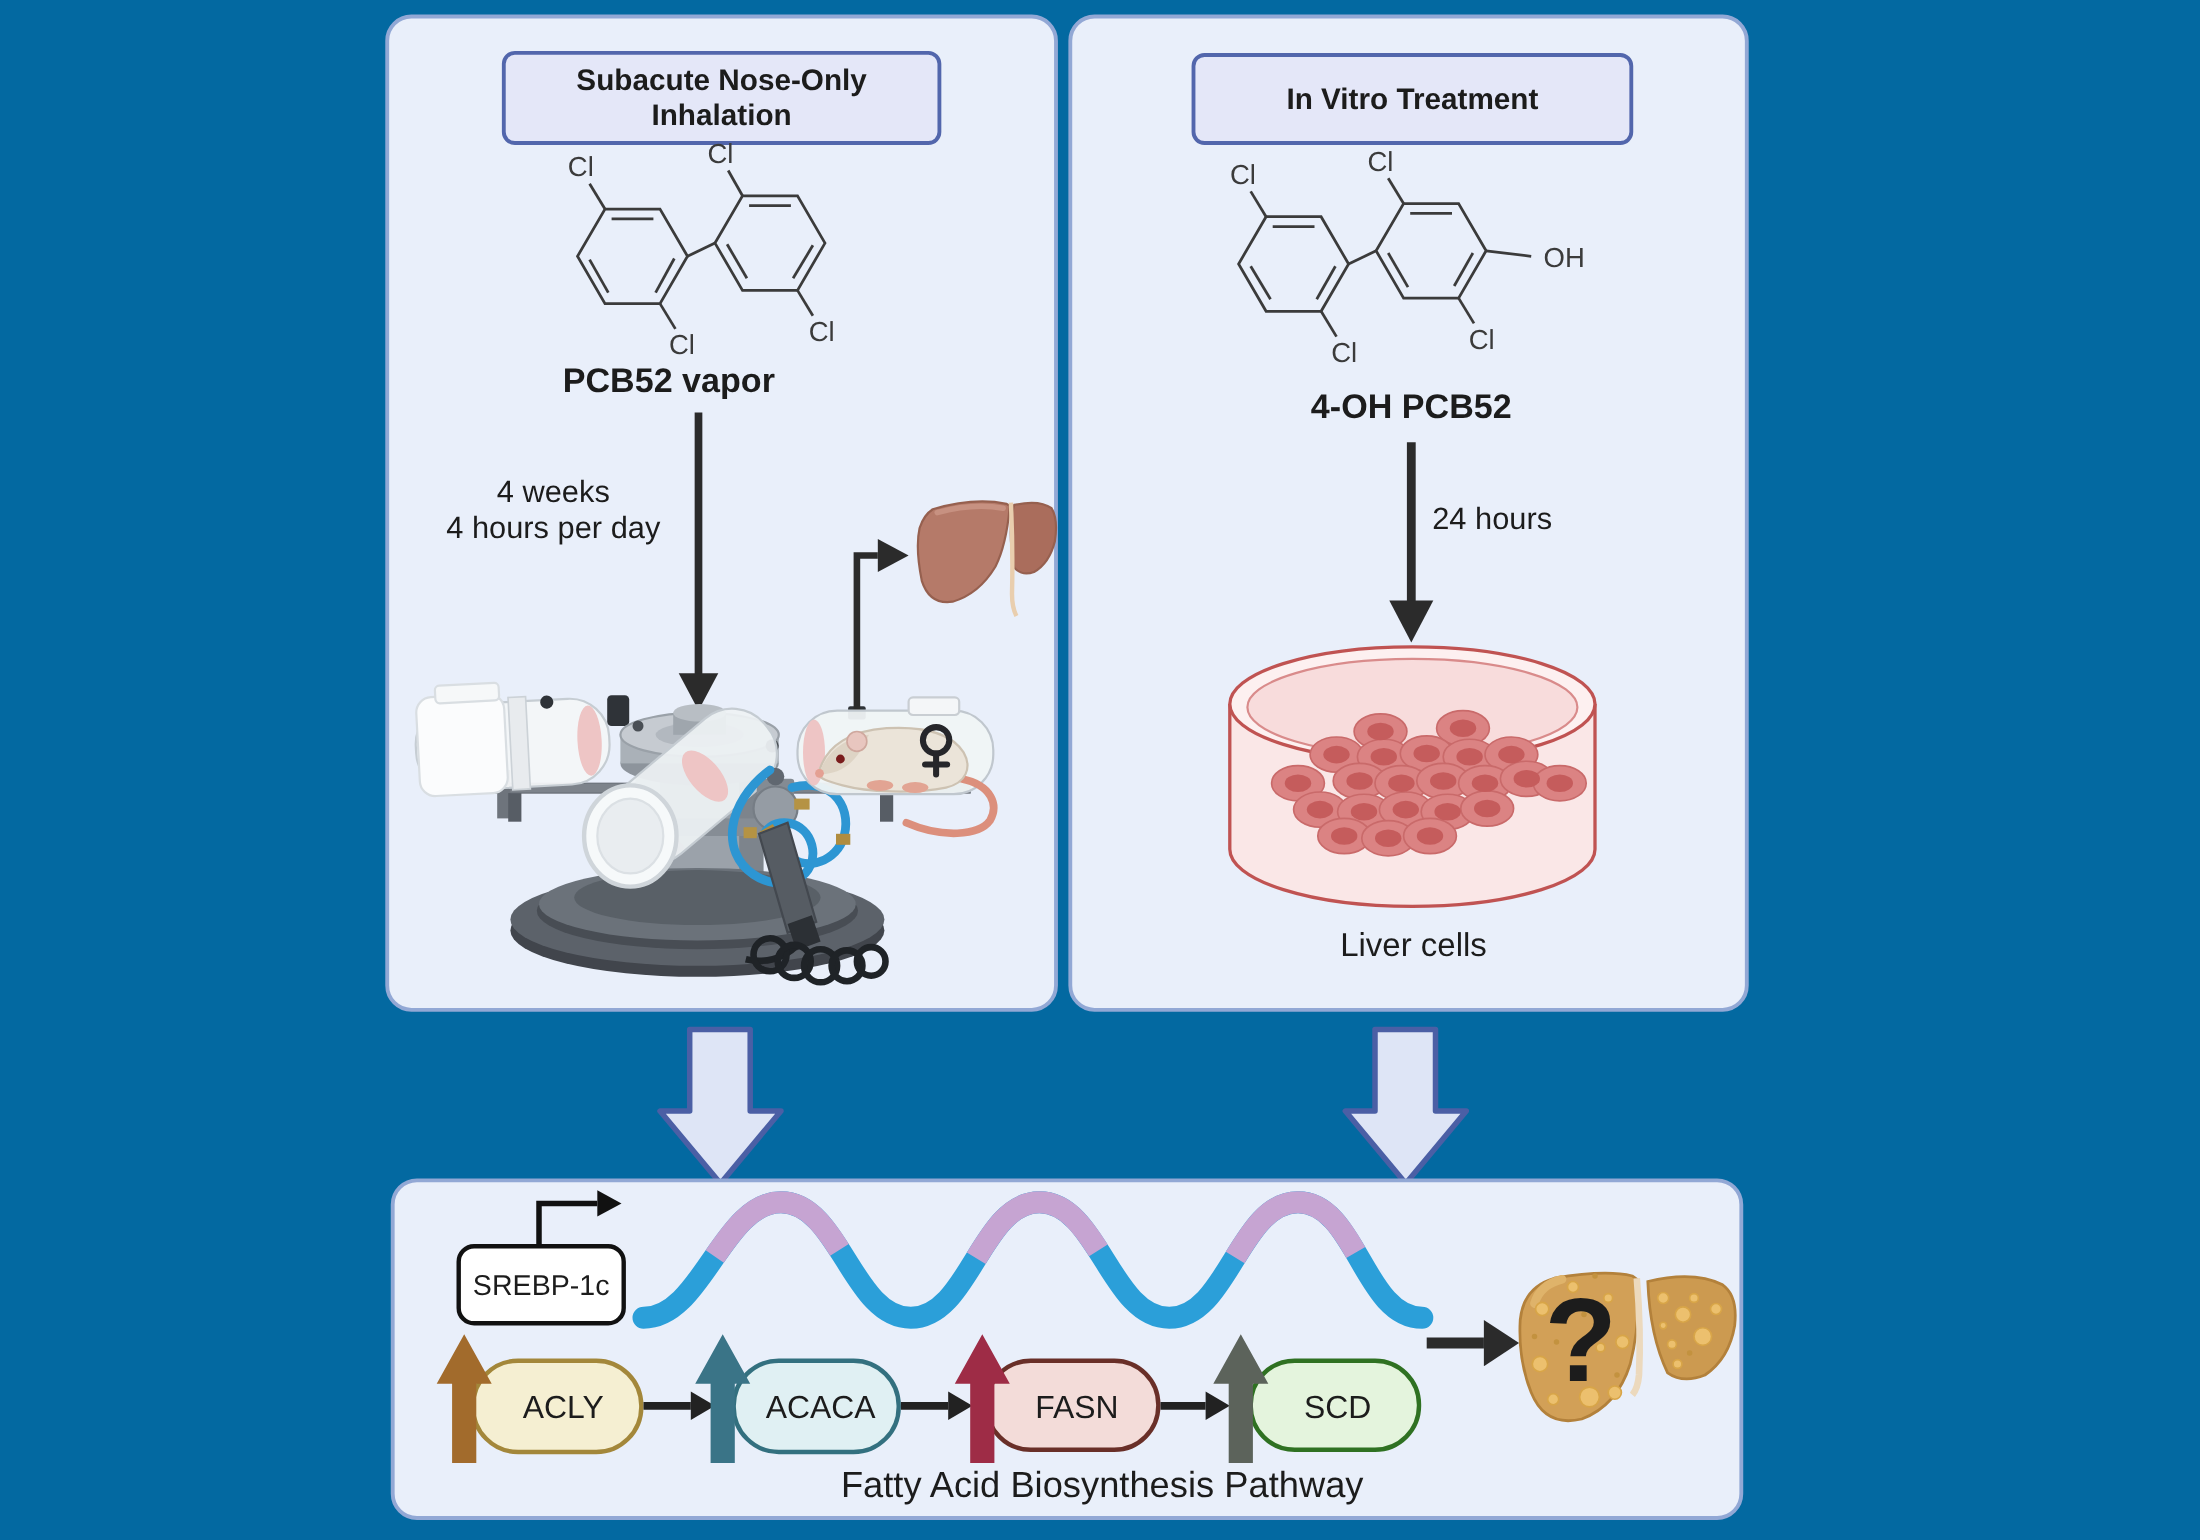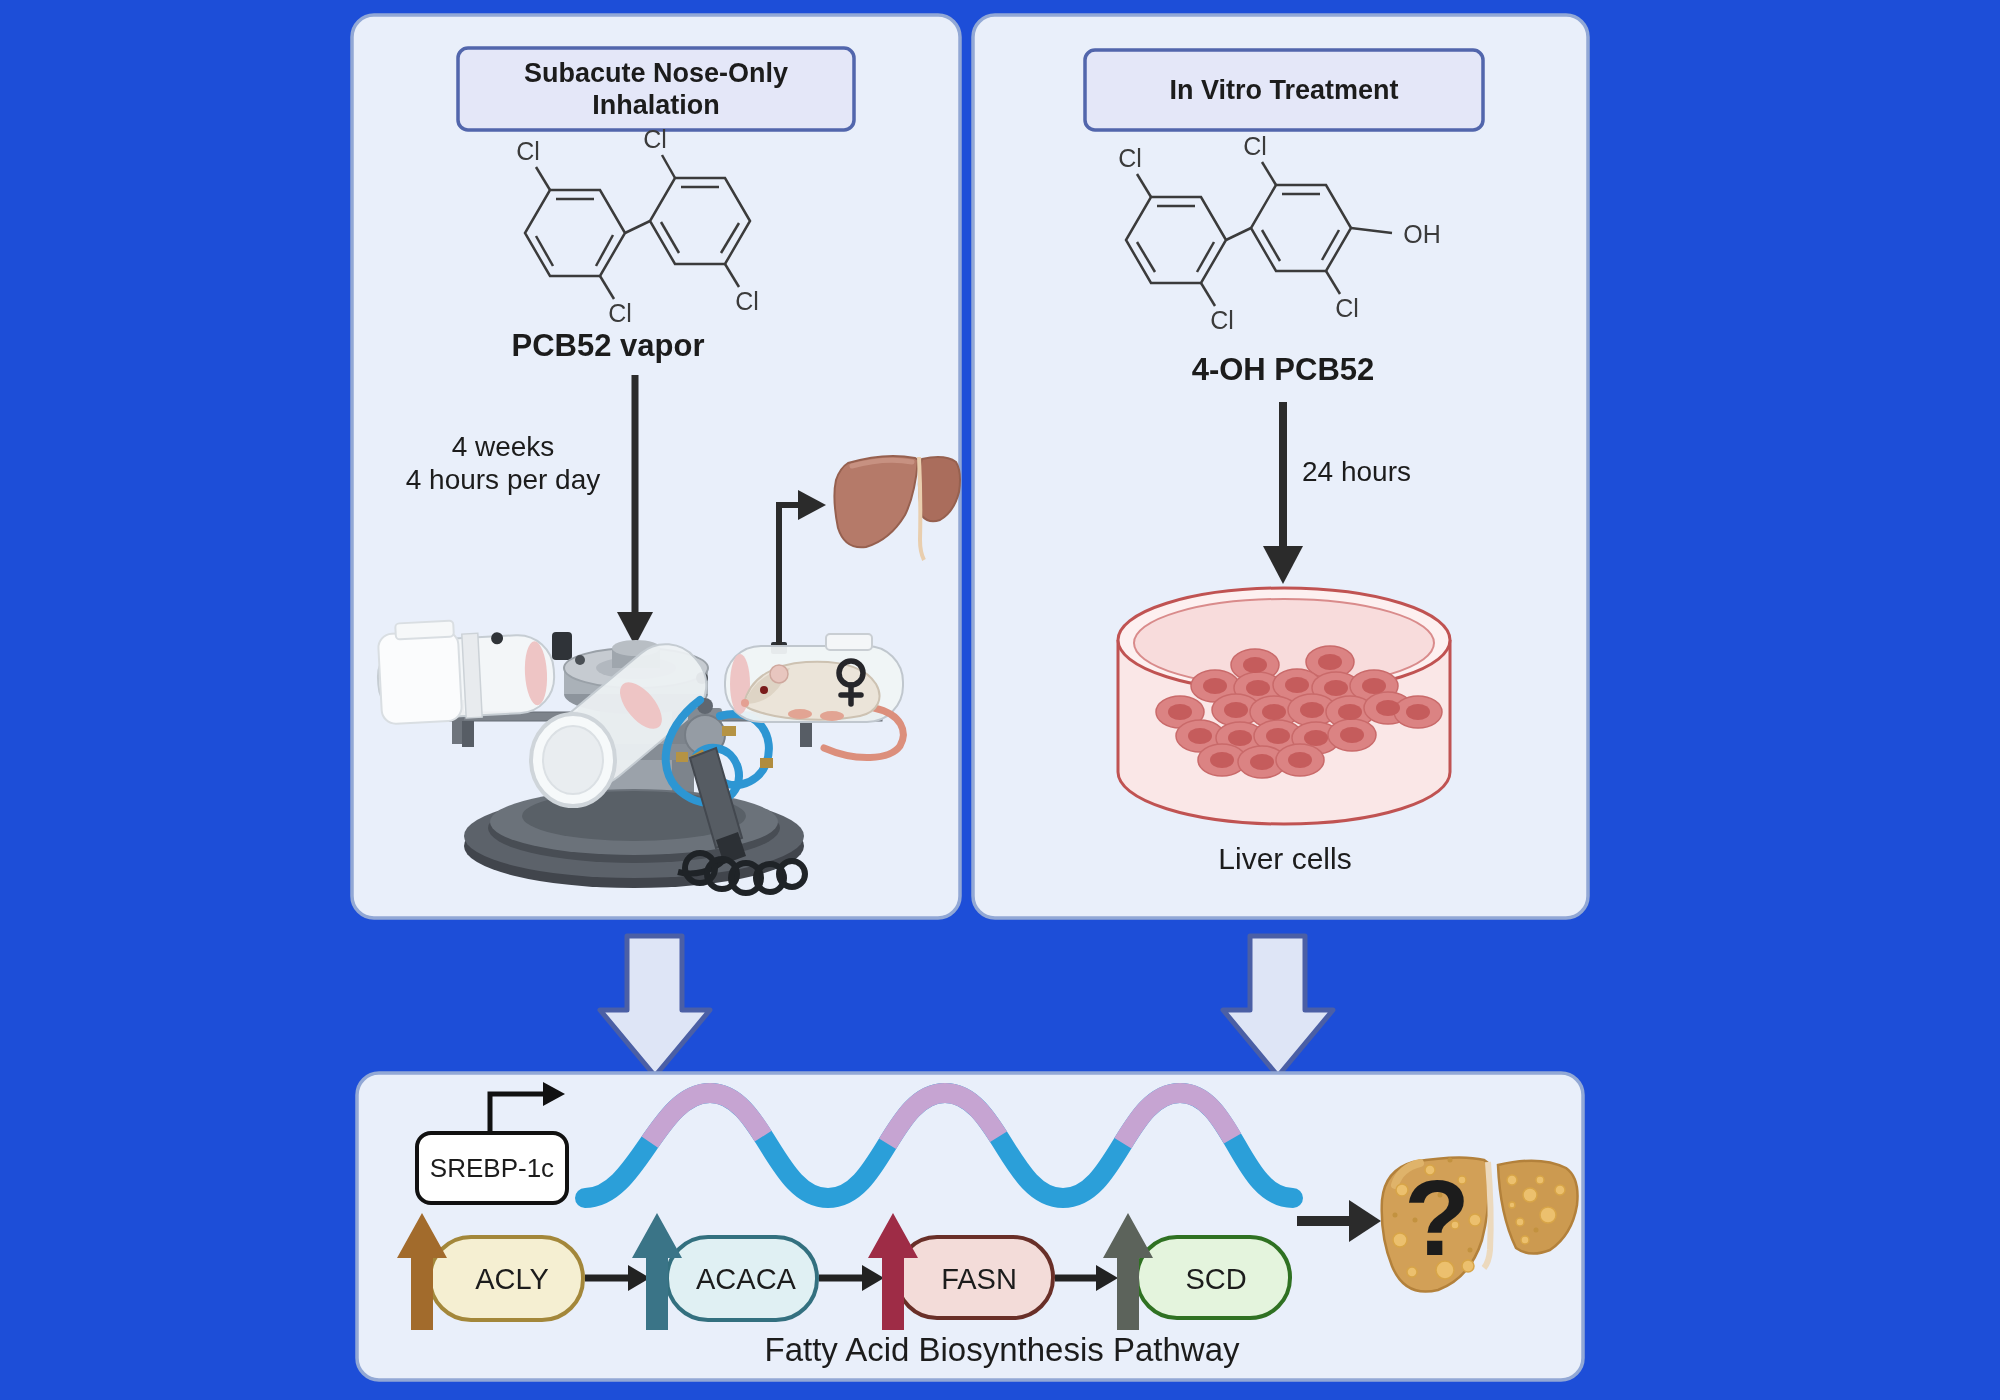--- a/index.html
+++ b/index.html
@@ -1,16 +1,16 @@
 <!DOCTYPE html>
 <html><head>
 <meta charset="utf-8">
 <style>
   html,body{margin:0;padding:0;background:#ffffff;}
-  .stage{position:relative;width:2000px;height:1400px;background:#1d4ed8;overflow:hidden;
+  .stage{position:relative;width:2000px;height:1400px;background:#0369a1;overflow:hidden;
          font-family:"Liberation Sans","DejaVu Sans",sans-serif;}
   svg text{font-family:"Liberation Sans","DejaVu Sans",sans-serif;fill:#1c1c1c;}
   .t-title{font-size:27px;font-weight:bold;}
   .t-compound{font-size:31px;font-weight:bold;}
   .t-plain{font-size:28px;}
   .t-atom{font-size:25px;fill:#3b3b3b;}
   .t-srebp{font-size:26px;}
   .t-enzyme{font-size:29px;}
   .t-pathway{font-size:33px;}
   .t-caption{font-size:30px;}

